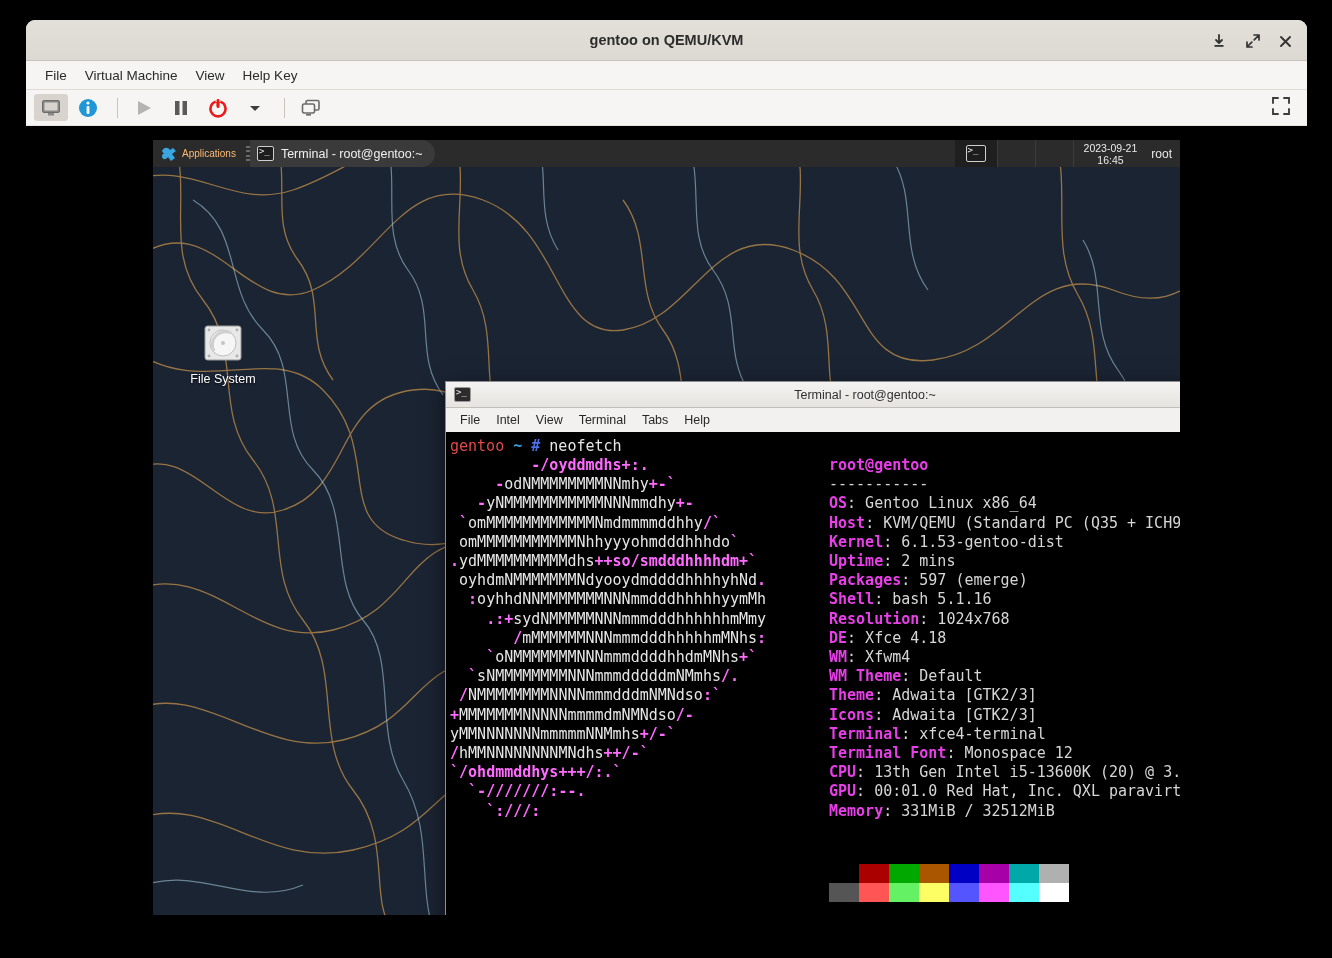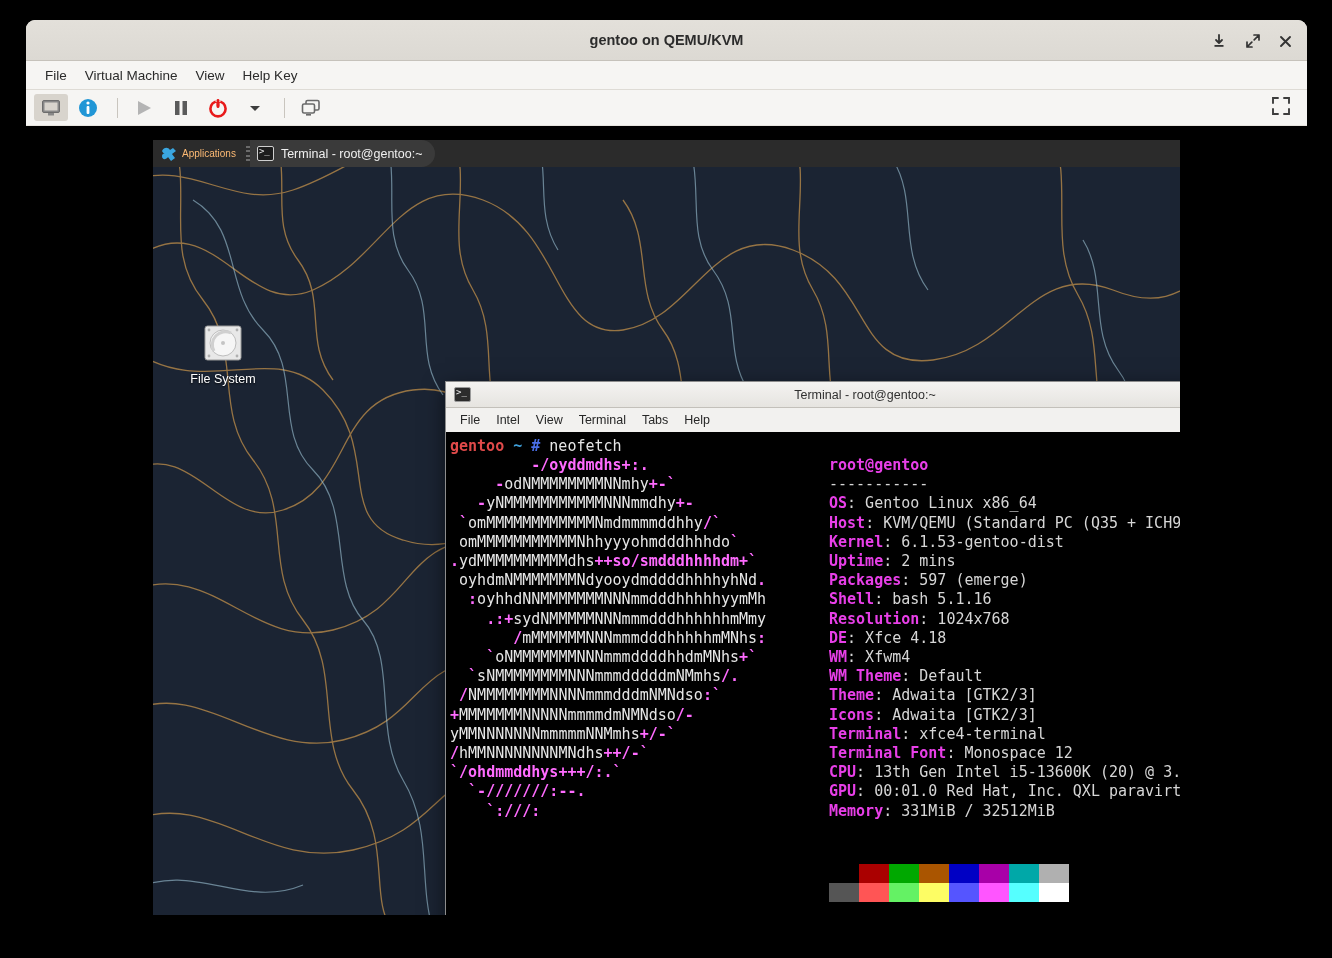--- a/index.html
+++ b/index.html
@@ -278,21 +278,21 @@
     flex: 1;
     position: relative;
     font-family: "DejaVu Sans Mono", monospace;
     font-size: 15px;
     line-height: 19px;
     white-space: pre;
     color: #d0d0d0;
   }
 
   
-  .c-red    { color:#e04a4a; font-weight:bold; }
+  .c-red    { color:#e04a4a; font-weight:normal; }
   .c-blue   { color:#4a6fe8; font-weight:bold; }
   .c-cyan   { color:#3f9fd8; font-weight:bold; }
   .c-white  { color:#e6e6e6; }
   .c-mag2   { color:#ff6bff; font-weight:bold; }
 
   #ascii-block {
     position: absolute;
     left: 2px; top: 19px;
     font-family: "DejaVu Sans Mono", monospace;
     font-size: 15px;
@@ -460,20 +460,32 @@
         <i></i>
         <i></i>
         <i></i>
         <i></i>
       </div>
     <div id="win-button">
       <span class="term-mini-icon"></span>
       <span>Terminal - root@gentoo:~</span>
     </div>
 
+    <div id="panel-right">
+      <div id="tray-term">
+        <span class="term-mini-icon" style="width:20px;height:17px;"></span>
+      </div>
+      <div class="tray-cell"></div>
+      <div class="tray-cell"></div>
+      <div id="clock">
+        <span>2023-09-21</span>
+        <span>16:45</span>
+      </div>
+      <div id="user-label">root</div>
+    </div>
   </div>
 
 
   <div class="desk-icon" style="left:22px; top:178px;text-align:center;">
     <div class="glyph">
       <svg width="44" height="44" viewBox="0 0 44 44">
         <rect x="4" y="5" width="36" height="34" rx="2.5" fill="#e8e8e8" stroke="#9a9a9a"></rect>
         <circle cx="22" cy="22" r="13" fill="#f6f6f6" stroke="#bdbdbd"></circle>
         <circle cx="22" cy="22" r="2" fill="#c4c4c4"></circle>
         <path d="M13 30 A13 13 0 0 1 30 12" fill="none" stroke="#d0d0d0" stroke-width="3"></path>

